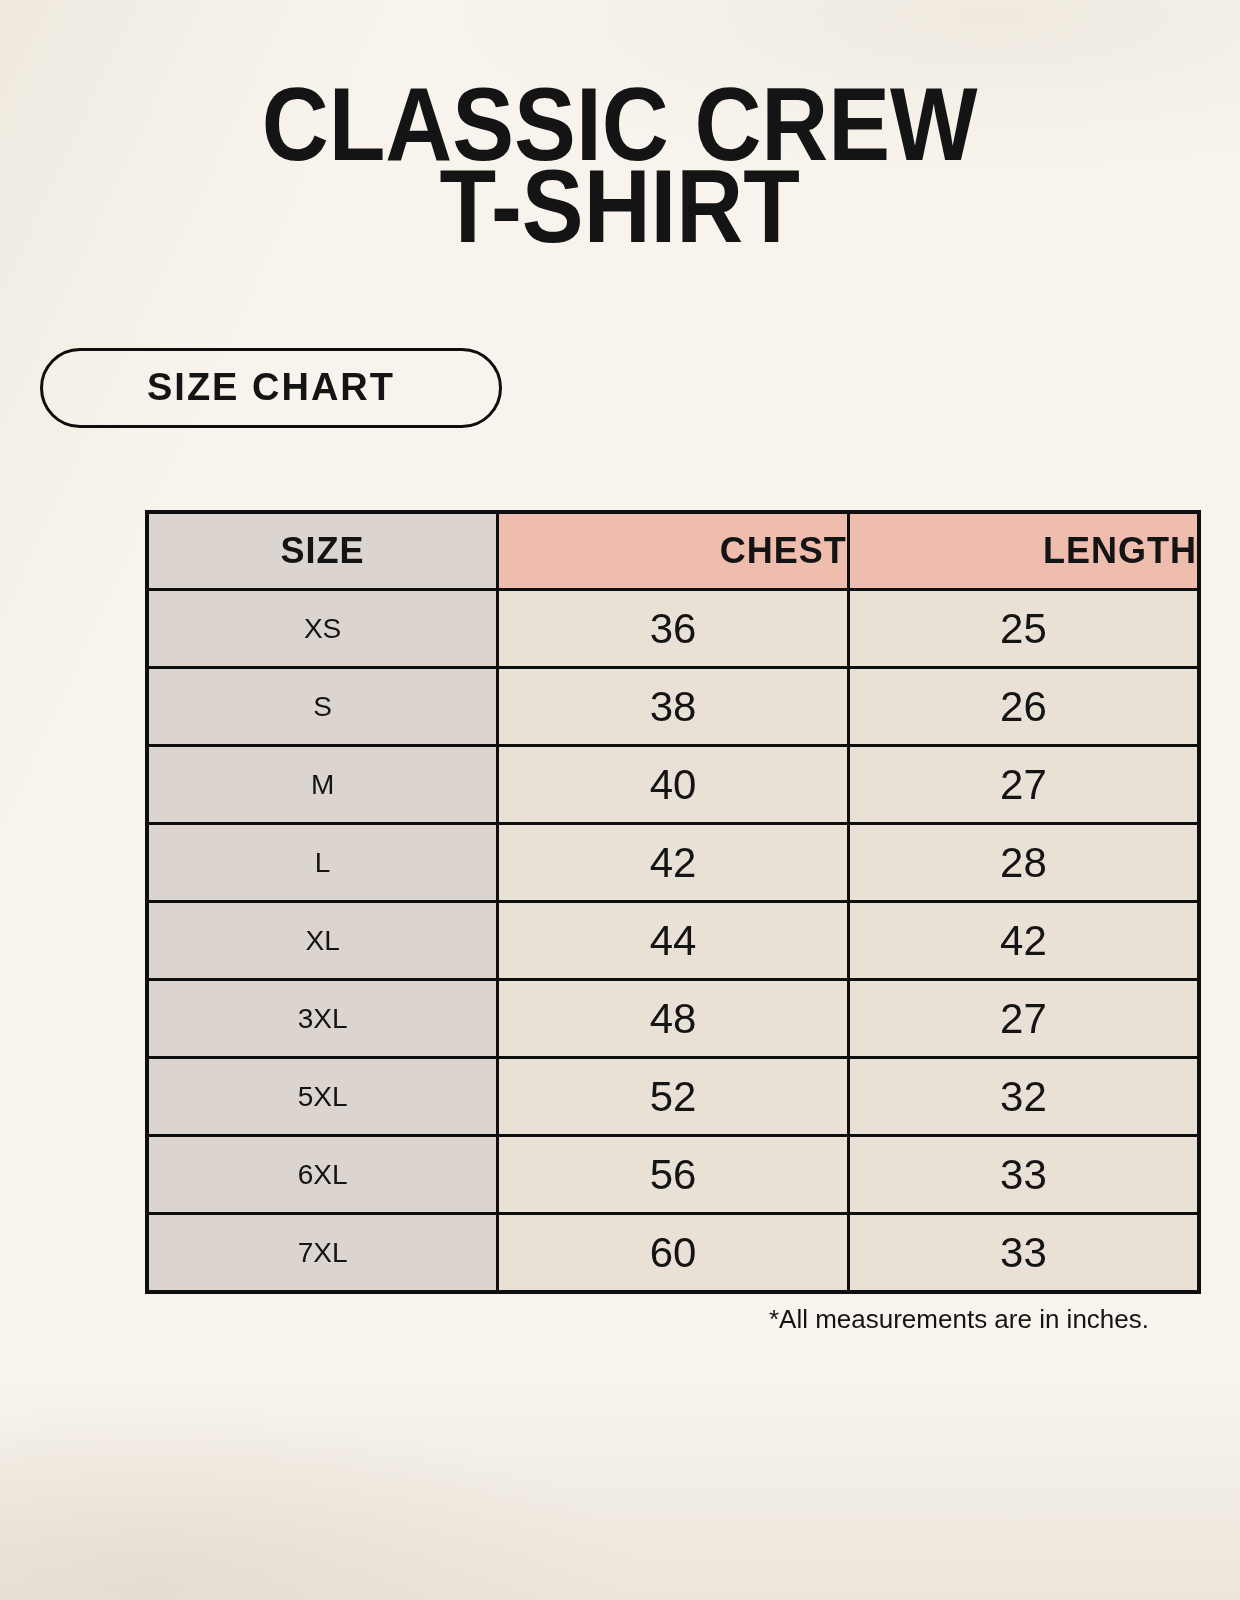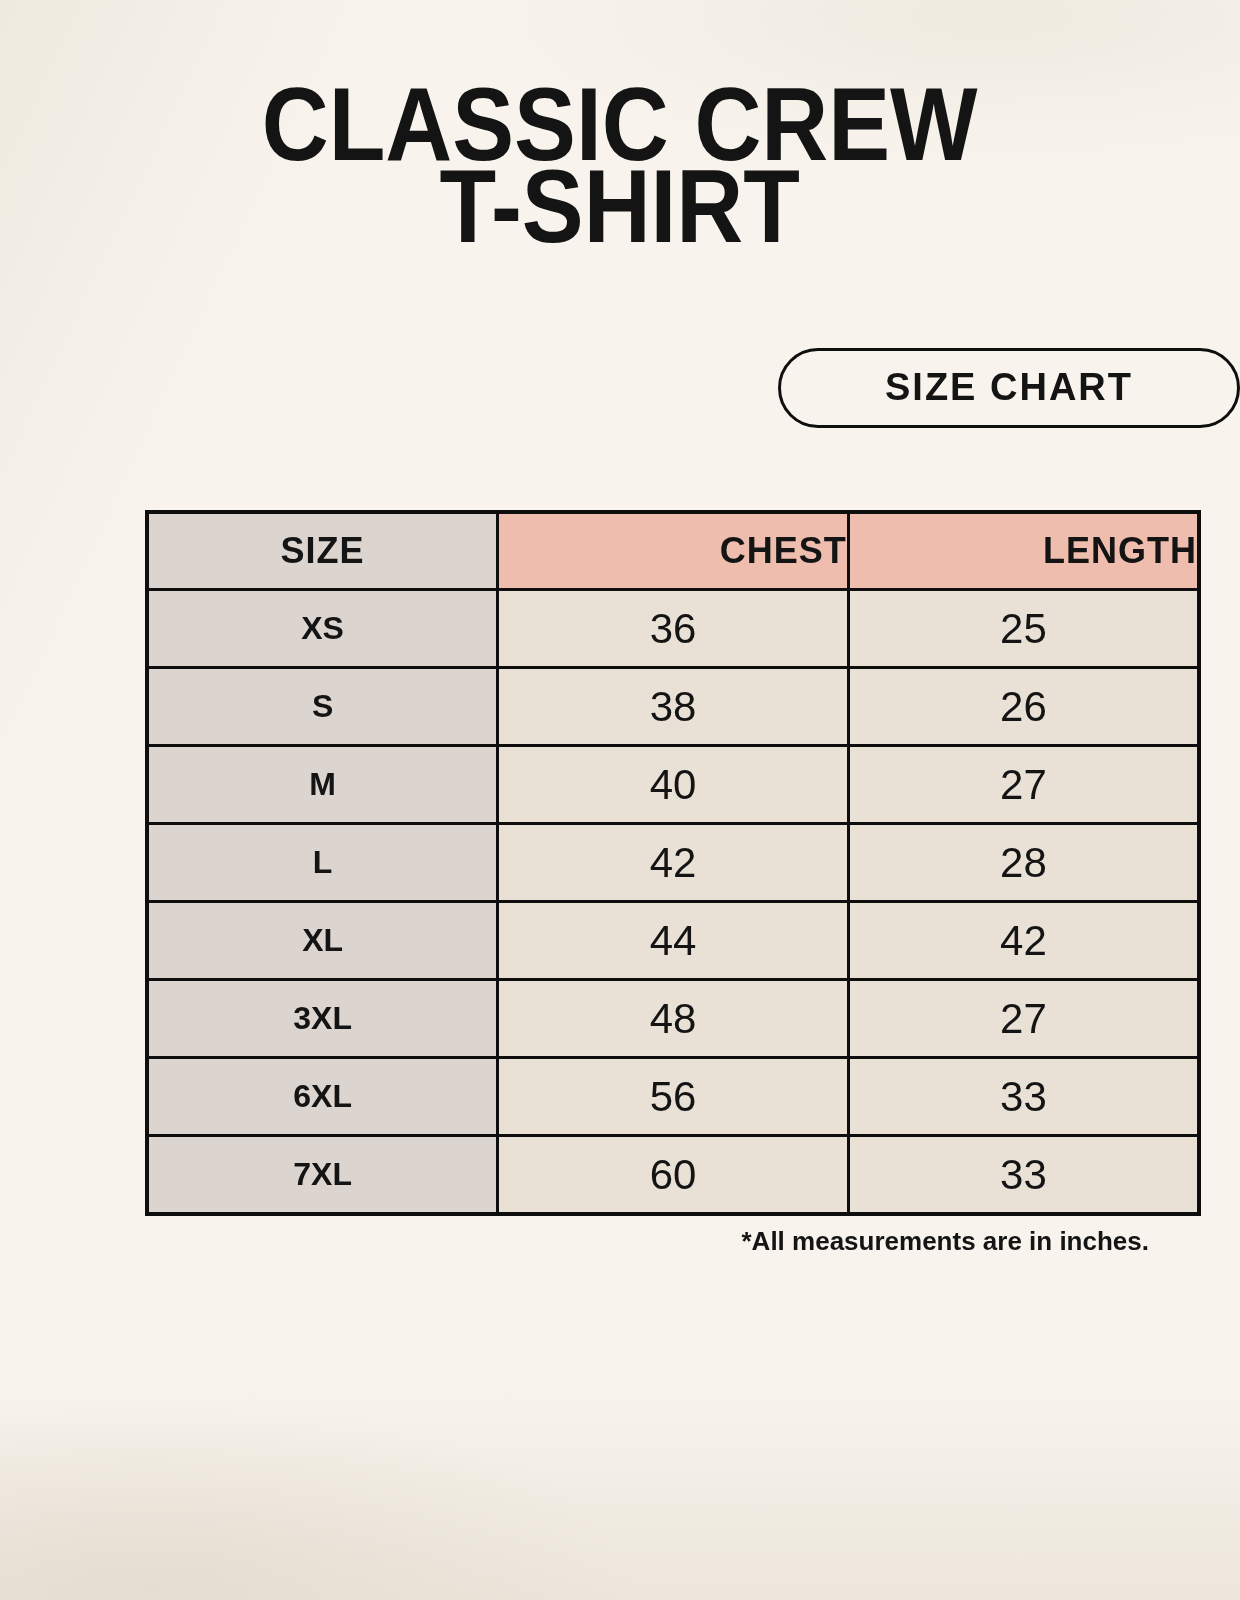--- a/index.html
+++ b/index.html
@@ -35,21 +35,21 @@
     color:var(--text);
   }
   .title-inner{
     display:inline-block;
     transform:scaleX(0.9);
     transform-origin:center top;
   }
   .title .line{display:block;}
 
   
-  .pill-row{margin-top:99px;text-align:right;padding-left:40px;}
+  .pill-row{margin-top:99px;text-align:left;padding-left:40px;}
   .pill{
     display:inline-flex;
     align-items:center;
     justify-content:center;
     width:462px;
     height:80px;
     border:3px solid var(--border);
     border-radius:44px;
     font-size:38px;
     font-weight:700;
@@ -74,35 +74,35 @@
   }
   .size-table th{
     font-size:36px;
     font-weight:700;
     letter-spacing:1px;
   }
   th.col-size{background:var(--size-column-bg);}
   th.col-measure{background:var(--measure-header-bg);text-align:right;}
   td.size-cell{
     background:var(--size-column-bg);
-    font-size:32px;
-    font-weight:700;
+    font-size:28px;
+    font-weight:400;
   }
   td.num-cell{
     background:var(--data-cell-bg);
     font-size:42px;
     font-weight:400;
   }
 
   .footnote{
     margin-top:10px;
     padding-right:4px;
     text-align:right;
     font-size:26px;
-    font-weight:700;
+    font-weight:400;
   }
 </style>
 </head>
 <body>
 
 <div class="page">
 
   <h1 class="title">
     <span class="title-inner">
       <span class="line">CLASSIC CREW</span>
@@ -148,20 +148,25 @@
             <td class="size-cell">XL</td>
             <td class="num-cell">44</td>
             <td class="num-cell">42</td>
           </tr>
           <tr>
             <td class="size-cell">3XL</td>
             <td class="num-cell">48</td>
             <td class="num-cell">27</td>
           </tr>
           <tr>
+            <td class="size-cell">5XL</td>
+            <td class="num-cell">52</td>
+            <td class="num-cell">32</td>
+          </tr>
+          <tr>
             <td class="size-cell">6XL</td>
             <td class="num-cell">56</td>
             <td class="num-cell">33</td>
           </tr>
           <tr>
             <td class="size-cell">7XL</td>
             <td class="num-cell">60</td>
             <td class="num-cell">33</td>
           </tr>
         </tbody>

